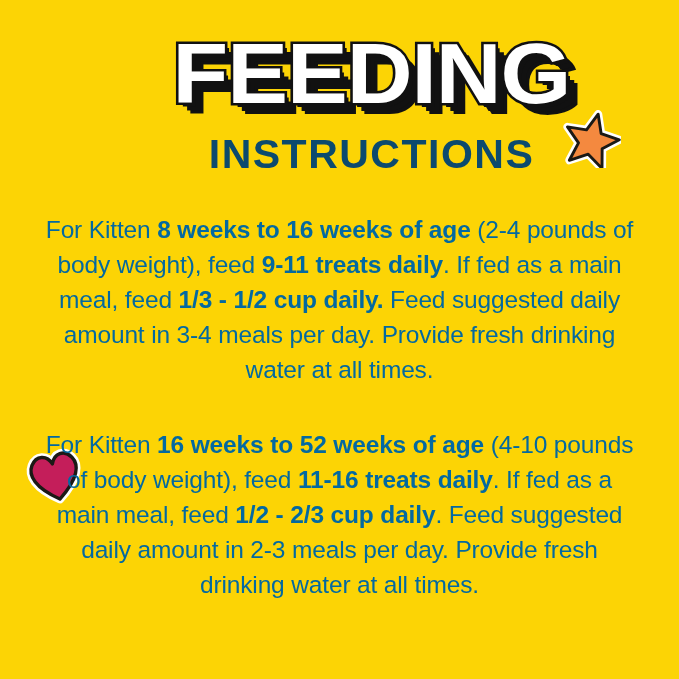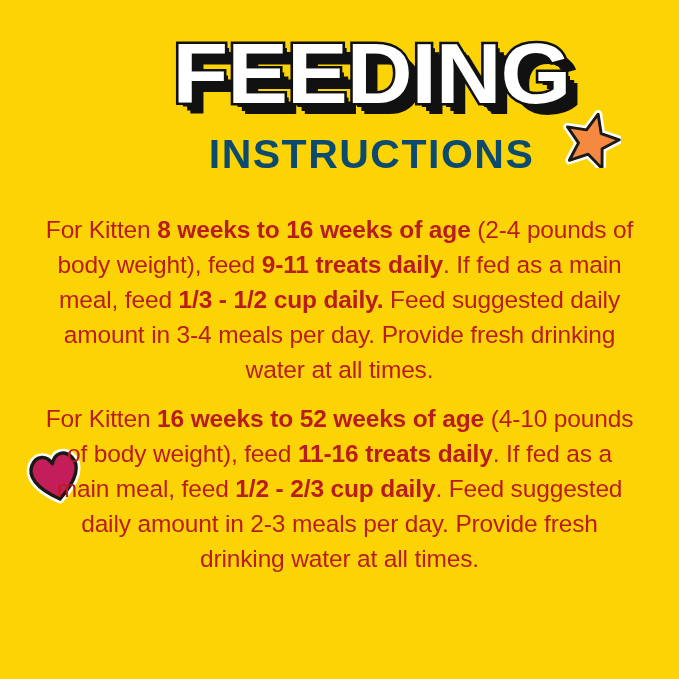--- a/index.html
+++ b/index.html
@@ -88,26 +88,26 @@
     box-sizing: border-box;
     text-align: center;
   }
 
   .para {
     margin: 0;
     font-family: "Liberation Sans", sans-serif;
     font-size: 24.5px;
     line-height: 35px;
     font-weight: 500;
-    color: #b91c1c;
+    color: #0369a1;
     letter-spacing: -0.15px;
   }
 
   .para.second {
-    margin-top: 14px;
+    margin-top: 40px;
   }
 
   .para b {
     font-weight: bold;
   }
 </style>
 </head>
 <body>
 
 <div id="page">

